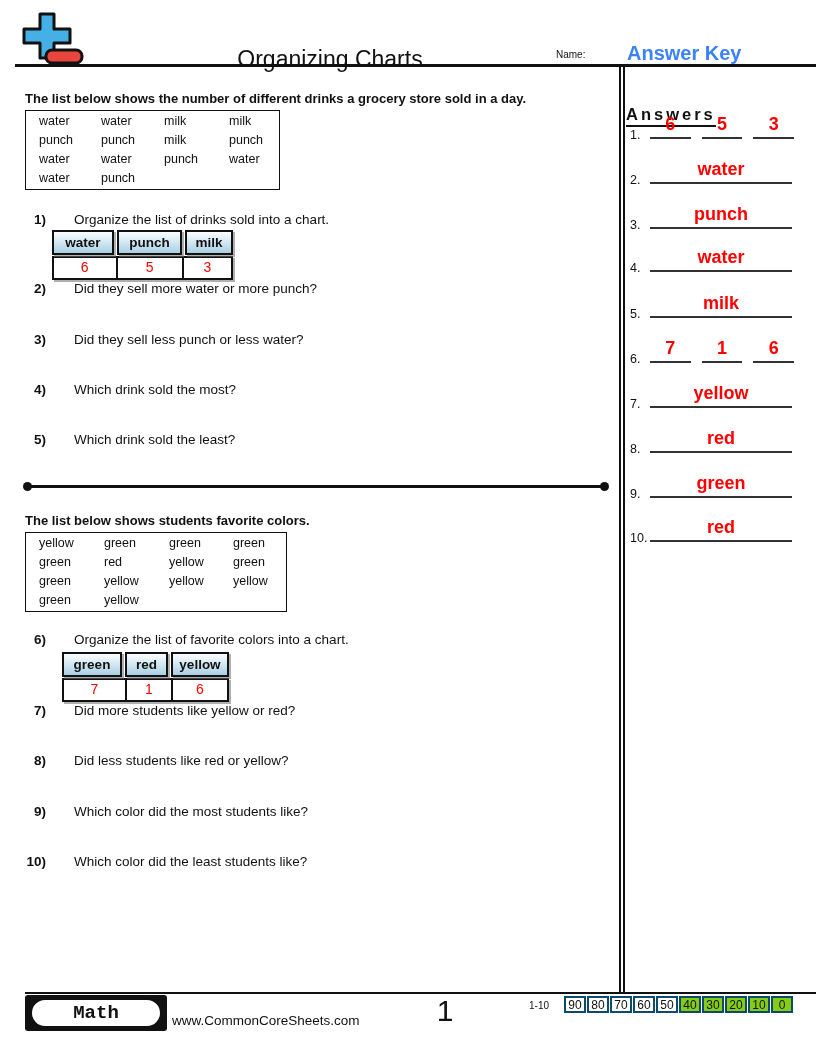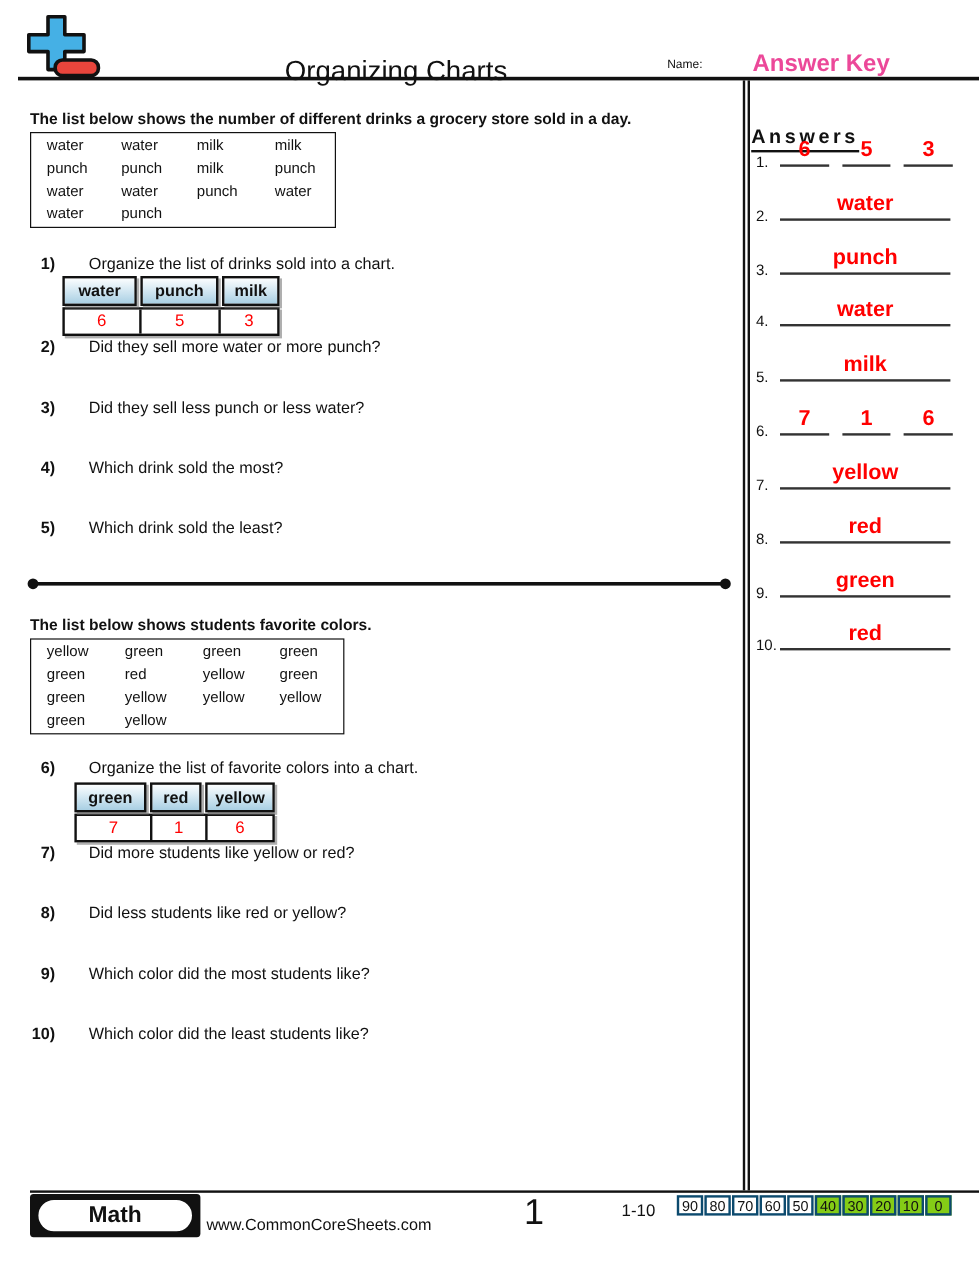--- a/index.html
+++ b/index.html
@@ -8,21 +8,21 @@
     position:relative;
     background:#ffffff;
     font-family:"Liberation Sans", sans-serif;
     color:#111;
     overflow:hidden;
   }
   
   .logo { position:absolute; left:16px; top:10px; width:70px; height:56px; }
   .page-title { position:absolute; left:40px; top:46px; width:580px; text-align:center; font-size:23px; }
   .name-label { position:absolute; left:556px; top:49px; font-size:10px; }
-  .answer-key { position:absolute; left:627px; top:42px; font-size:20px; font-weight:bold; color:#ec4899; }
+  .answer-key { position:absolute; left:627px; top:42px; font-size:20px; font-weight:bold; color:#3b82f6; }
   .header-line { position:absolute; left:15px; right:0; top:64px; height:3px; background:#111; }
   
   .vline { position:absolute; left:619px; top:67px; height:925px; width:6px;
            border-left:2px solid #111; border-right:2px solid #111; }
   .answers-title { position:absolute; left:626px; top:70px; width:170px; text-align:left;margin-top:35px; }
   .answers-title span { display:inline-block; font-size:16.5px; font-weight:bold; letter-spacing:3px;
            border-bottom:2px solid #111; padding-bottom:1px; }
   .ans-row { position:absolute; left:628px; width:166px; height:32px; }
   .ans-num { position:absolute; left:2px; bottom:-3px; font-size:12.5px; }
   .ans-field { position:absolute; left:22px; right:2px; bottom:0; text-align:center; }
@@ -52,24 +52,24 @@
   
   .divider { position:absolute; left:25px; top:485px; width:582px; height:3px; background:#111; }
   .divider::before, .divider::after { content:''; position:absolute; width:9px; height:9px;
      border-radius:50%; background:#111; top:-3px; }
   .divider::before { left:-2px; } .divider::after { right:-2px; }
   
   .footer-line { position:absolute; left:25px; right:0; top:992px; height:2px; background:#111; }
   .math-badge { position:absolute; left:25px; top:995px; width:142px; height:36px; background:#111; border-radius:3px; }
   .math-pill { position:absolute; left:5px; right:5px; top:3px; bottom:3px; background:#fff;
                border:2px solid #111; border-radius:16px; display:flex; align-items:center;
-               justify-content:center; font-size:19px; font-weight:bold; }
+               justify-content:center; font-size:19px; font-weight:bold;font-family:Liberation Mono, monospace; }
   .website { position:absolute; left:172px; top:1013px; font-size:13.5px; }
   .page-num { position:absolute; left:400px; top:994px; width:90px; text-align:center; font-size:30px; }
-  .range-label { position:absolute; left:518px; top:1000px; width:42px; text-align:left; font-size:14px; }
+  .range-label { position:absolute; left:518px; top:1000px; width:42px; text-align:center; font-size:10px; }
   .grades { position:absolute; left:564px; top:996px; display:flex; gap:1px; }
   .grade-cell { width:22px; height:17px; border:2px solid #0c4a6e; background:#fff;
                 text-align:center; font-size:12px; line-height:15px; }
   .grade-cell.blue { background:#84cc16; }
 </style>
 </head>
 <body>
 
 <svg class="logo" viewBox="0 0 70 56">
   <path d="M24 4 h14 v15 h16 v14 h-16 v15 h-14 v-15 h-16 v-14 h16 z" fill="#45b0e5" stroke="#111" stroke-width="3" stroke-linejoin="round"></path>

